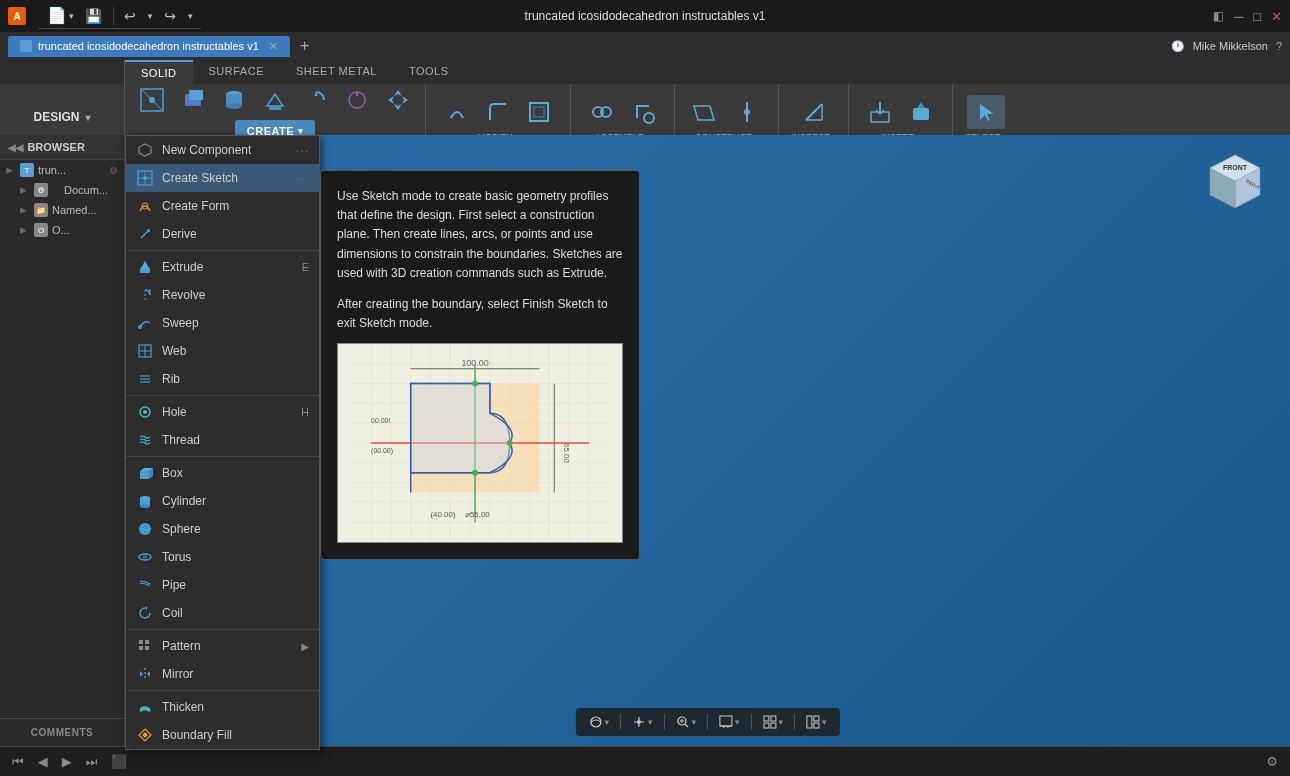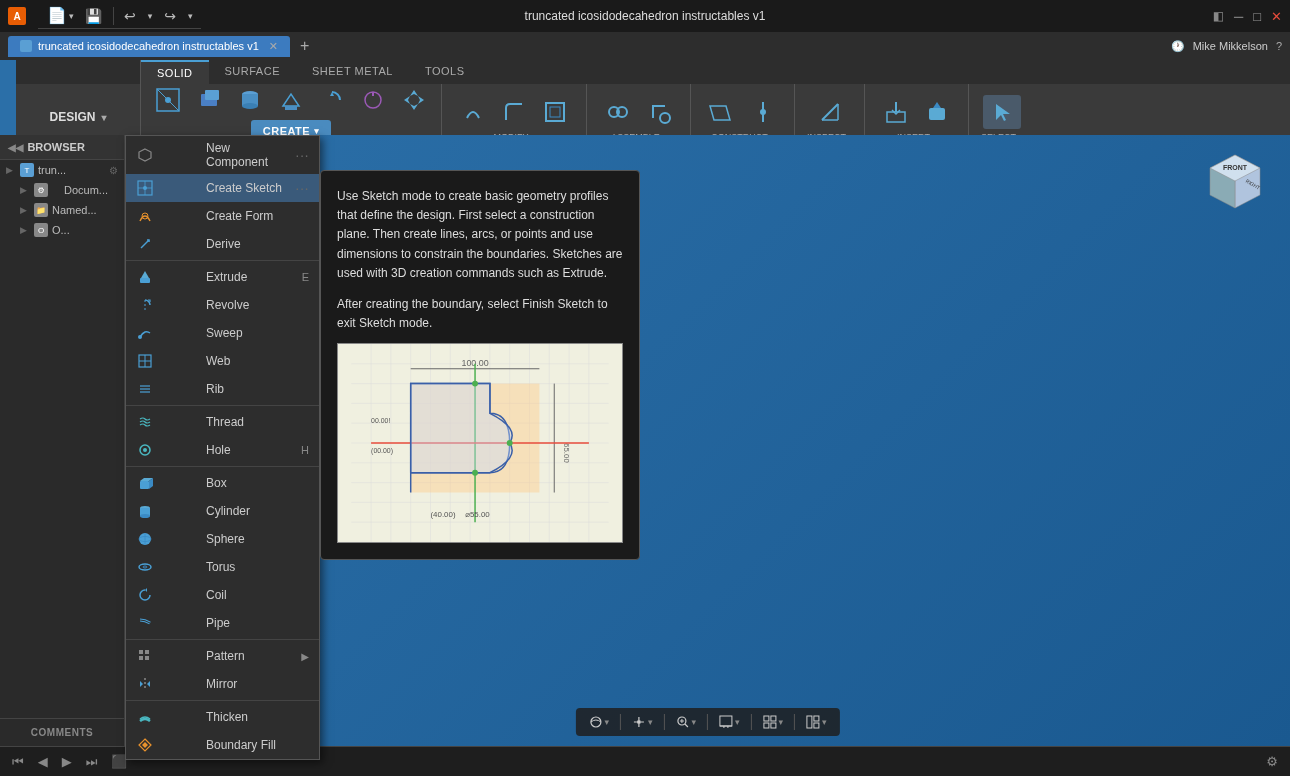--- a/index.html
+++ b/index.html
@@ -26,21 +26,21 @@
     }
     .doc-tab .tab-icon { width: 12px; height: 12px; background: #5a9fd4; border-radius: 2px; }
     .doc-tab .close-x { font-size: 11px; color: #aaa; margin-left: 4px; }
     .tab-add { color: #aaa; font-size: 16px; cursor: pointer; padding: 0 6px; }
     .tab-right { margin-left: auto; display: flex; align-items: center; gap: 8px; color: #aaa; font-size: 11px; }
     .tab-right span { cursor: pointer; }
     .user-name { color: #ccc; }
 
     
     #ribbon {
-      background: #0369a1; border-bottom: 1px solid #555; margin-left: 16px;
+      background: #0369a1; border-bottom: 1px solid #555;
     }
     #ribbon-tabs {
       display: flex; background: #2d2d2d; padding: 0 130px; gap: 0;
     }
     .ribbon-tab {
       padding: 5px 16px; font-size: 11px; color: #aaa; cursor: pointer; text-transform: uppercase; letter-spacing: 0.5px;
     }
     .ribbon-tab.active { background: #3a3a3a; color: white; border-top: 2px solid #4a9fd4; }
     .ribbon-btn {
       display: flex; flex-direction: column; align-items: center; gap: 2px; padding: 3px 5px;
@@ -114,21 +114,21 @@
     #create-menu {
       position: absolute; left: 125px; top: 135px; width: 195px;
       background: #2d2d2d; border: 1px solid #555; z-index: 100; box-shadow: 3px 3px 8px rgba(0,0,0,0.5);
     }
     .menu-item {
       display: flex; align-items: center; gap: 8px; padding: 5px 10px;
       color: #ccc; font-size: 12px; cursor: pointer; position: relative;
     }
     .menu-item.highlighted { background: #3a5a7a; }
     .menu-item .mi-icon { width: 18px; height: 18px; display: flex; align-items: center; justify-content: center; flex-shrink: 0; }
-    .menu-item .mi-label { flex: 1; margin-left: 44px; }
+    .menu-item .mi-label { flex: 1; }
     .menu-item .mi-shortcut { color: #888; font-size: 11px; }
     .menu-item .mi-arrow { color: #888; font-size: 10px; }
     .menu-item .more-dots { margin-left: auto; color: #666; font-size: 14px; }
     .menu-separator { height: 1px; background: #444; margin: 2px 0; }
 
     
     #tooltip-popup {
       position: absolute; left: 320px; top: 170px; width: 320px;
       background: #1a1a1a; border: 1px solid #555; border-radius: 4px;
       padding: 16px; color: #ddd; font-size: 12px; line-height: 1.5; z-index: 200;
@@ -651,38 +651,38 @@
           <line x1="3" y1="11" x2="13" y2="11" stroke="#4a9fd4" stroke-width="1.2"></line>
         </svg>
     </div>
     <span class="mi-label">Rib</span>
   </div>
   <div class="menu-separator"></div>
 
   <div class="menu-item">
     <div class="mi-icon">
       <svg width="16" height="16" viewBox="0 0 16 16">
+          <circle cx="8" cy="8" r="5" fill="none" stroke="#4ab8c1" stroke-width="1.5"></circle>
+          <circle cx="8" cy="8" r="2" fill="#4ab8c1"></circle>
+        </svg>
+    </div>
+    <span class="mi-label">Hole</span>
+    <span class="mi-shortcut">H</span>
+  </div>
+
+  <div class="menu-item">
+    <div class="mi-icon">
+      <svg width="16" height="16" viewBox="0 0 16 16">
           <path d="M3 5 Q6 3 8 5 Q10 7 13 5" fill="none" stroke="#4ab8c1" stroke-width="1.2"></path>
           <path d="M3 8 Q6 6 8 8 Q10 10 13 8" fill="none" stroke="#4ab8c1" stroke-width="1.2"></path>
           <path d="M3 11 Q6 9 8 11 Q10 13 13 11" fill="none" stroke="#4ab8c1" stroke-width="1.2"></path>
         </svg>
     </div>
     <span class="mi-label">Thread</span>
   </div>
-
-  <div class="menu-item">
-    <div class="mi-icon">
-      <svg width="16" height="16" viewBox="0 0 16 16">
-          <circle cx="8" cy="8" r="5" fill="none" stroke="#4ab8c1" stroke-width="1.5"></circle>
-          <circle cx="8" cy="8" r="2" fill="#4ab8c1"></circle>
-        </svg>
-    </div>
-    <span class="mi-label">Hole</span>
-    <span class="mi-shortcut">H</span>
-  </div>
   <div class="menu-separator"></div>
 
   <div class="menu-item">
     <div class="mi-icon">
       <svg width="16" height="16" viewBox="0 0 16 16">
           <rect x="3" y="6" width="9" height="8" fill="#4a9fd4" rx="1"></rect>
           <polygon points="3,6 7,3 16,3 12,6" fill="#5aaad4"></polygon>
           <polygon points="12,6 16,3 16,11 12,14" fill="#3a8ac4"></polygon>
         </svg>
     </div>
@@ -717,35 +717,35 @@
           <ellipse cx="8" cy="8" rx="6" ry="3" fill="none" stroke="#4a9fd4" stroke-width="1.5"></ellipse>
           <ellipse cx="8" cy="8" rx="2" ry="1" fill="none" stroke="#3a8ac4" stroke-width="1"></ellipse>
         </svg>
     </div>
     <span class="mi-label">Torus</span>
   </div>
 
   <div class="menu-item">
     <div class="mi-icon">
       <svg width="16" height="16" viewBox="0 0 16 16">
+          <path d="M3 5 Q8 5 13 8" fill="none" stroke="#4a9fd4" stroke-width="3"></path>
+          <path d="M3 5 Q8 5 13 8" fill="none" stroke="#2d2d2d" stroke-width="1"></path>
+        </svg>
+    </div>
+    <span class="mi-label">Pipe</span>
+  </div>
+
+  <div class="menu-item">
+    <div class="mi-icon">
+      <svg width="16" height="16" viewBox="0 0 16 16">
           <path d="M13 8 A5 5 0 1 1 8 3" fill="none" stroke="#4a9fd4" stroke-width="1.5"></path>
           <path d="M8 3 L10 1 L10 5 Z" fill="#4a9fd4"></path>
         </svg>
     </div>
     <span class="mi-label">Coil</span>
-  </div>
-
-  <div class="menu-item">
-    <div class="mi-icon">
-      <svg width="16" height="16" viewBox="0 0 16 16">
-          <path d="M3 5 Q8 5 13 8" fill="none" stroke="#4a9fd4" stroke-width="3"></path>
-          <path d="M3 5 Q8 5 13 8" fill="none" stroke="#2d2d2d" stroke-width="1"></path>
-        </svg>
-    </div>
-    <span class="mi-label">Pipe</span>
   </div>
   <div class="menu-separator"></div>
 
   <div class="menu-item">
     <div class="mi-icon">
       <svg width="16" height="16" viewBox="0 0 16 16">
           <rect x="2" y="2" width="4" height="4" fill="#888"></rect>
           <rect x="8" y="2" width="4" height="4" fill="#888"></rect>
           <rect x="2" y="8" width="4" height="4" fill="#888"></rect>
           <rect x="8" y="8" width="4" height="4" fill="#888"></rect>

